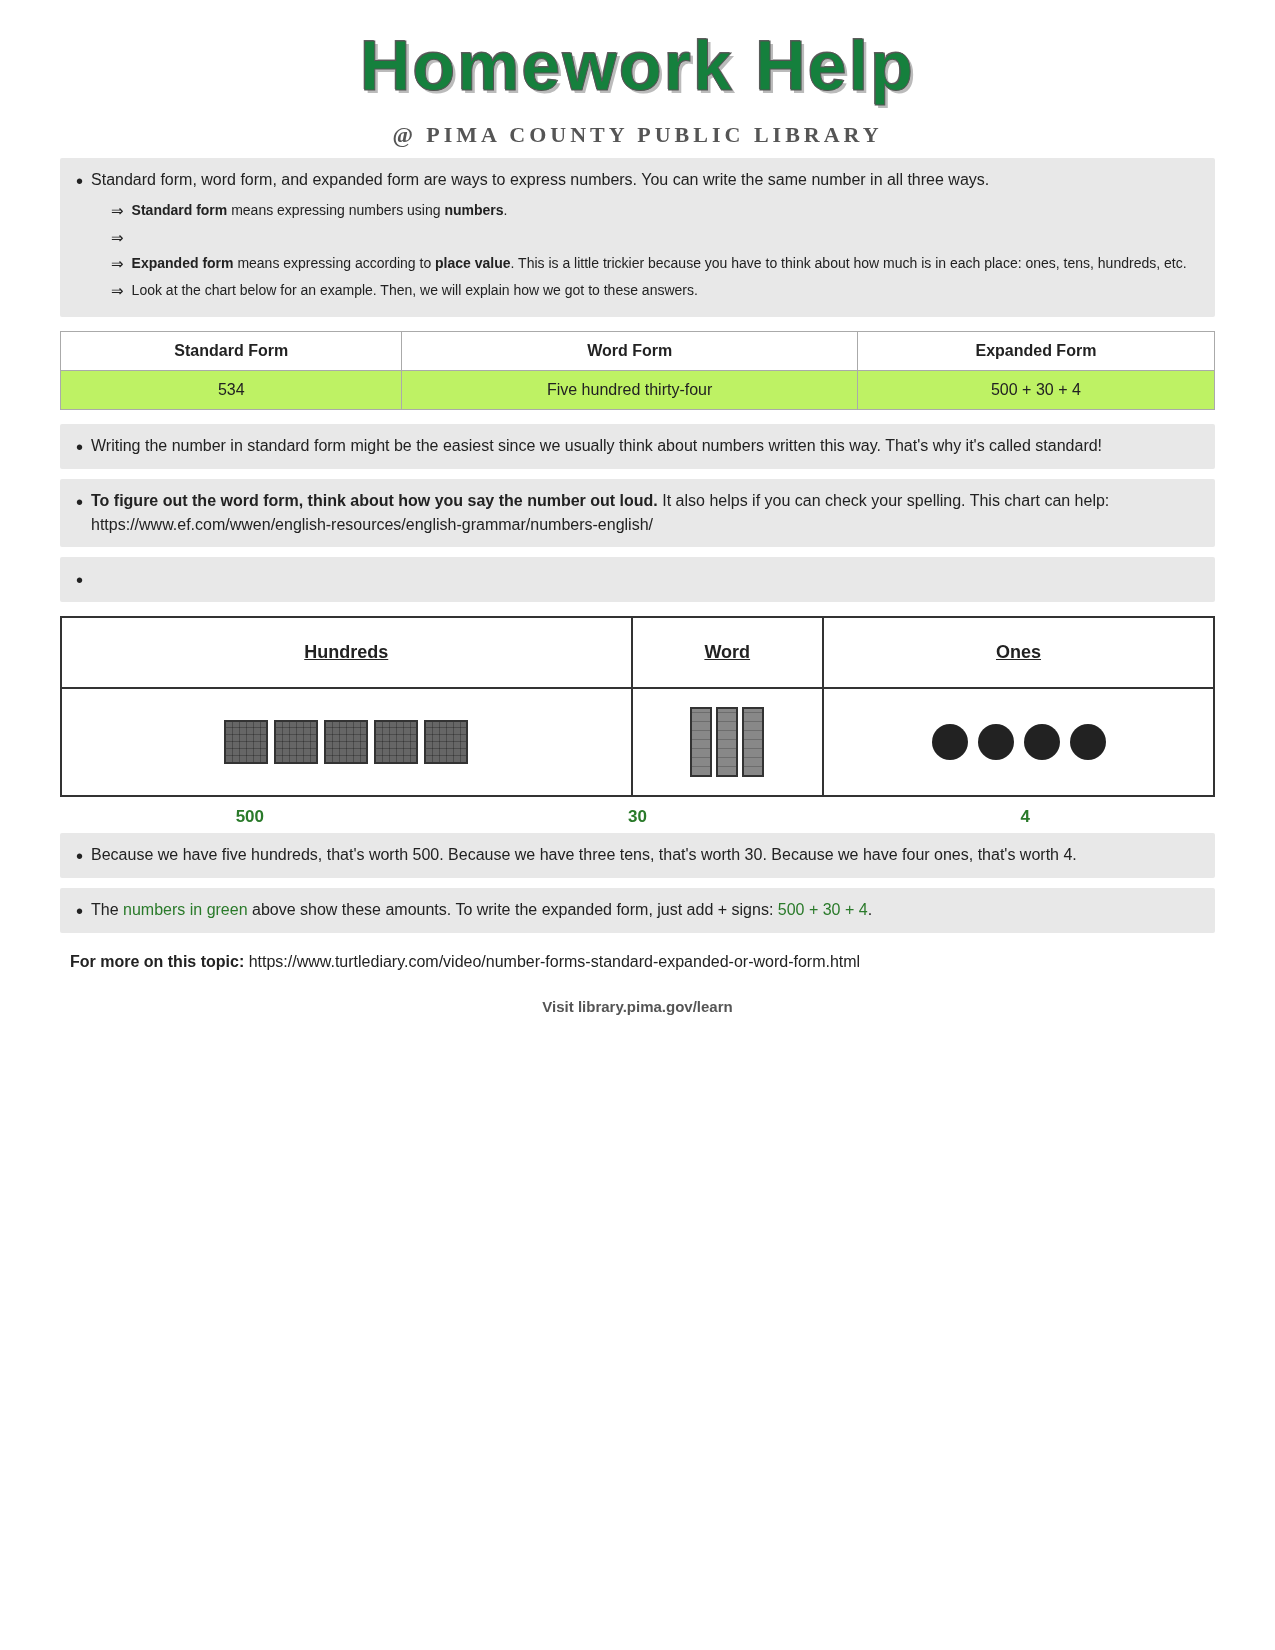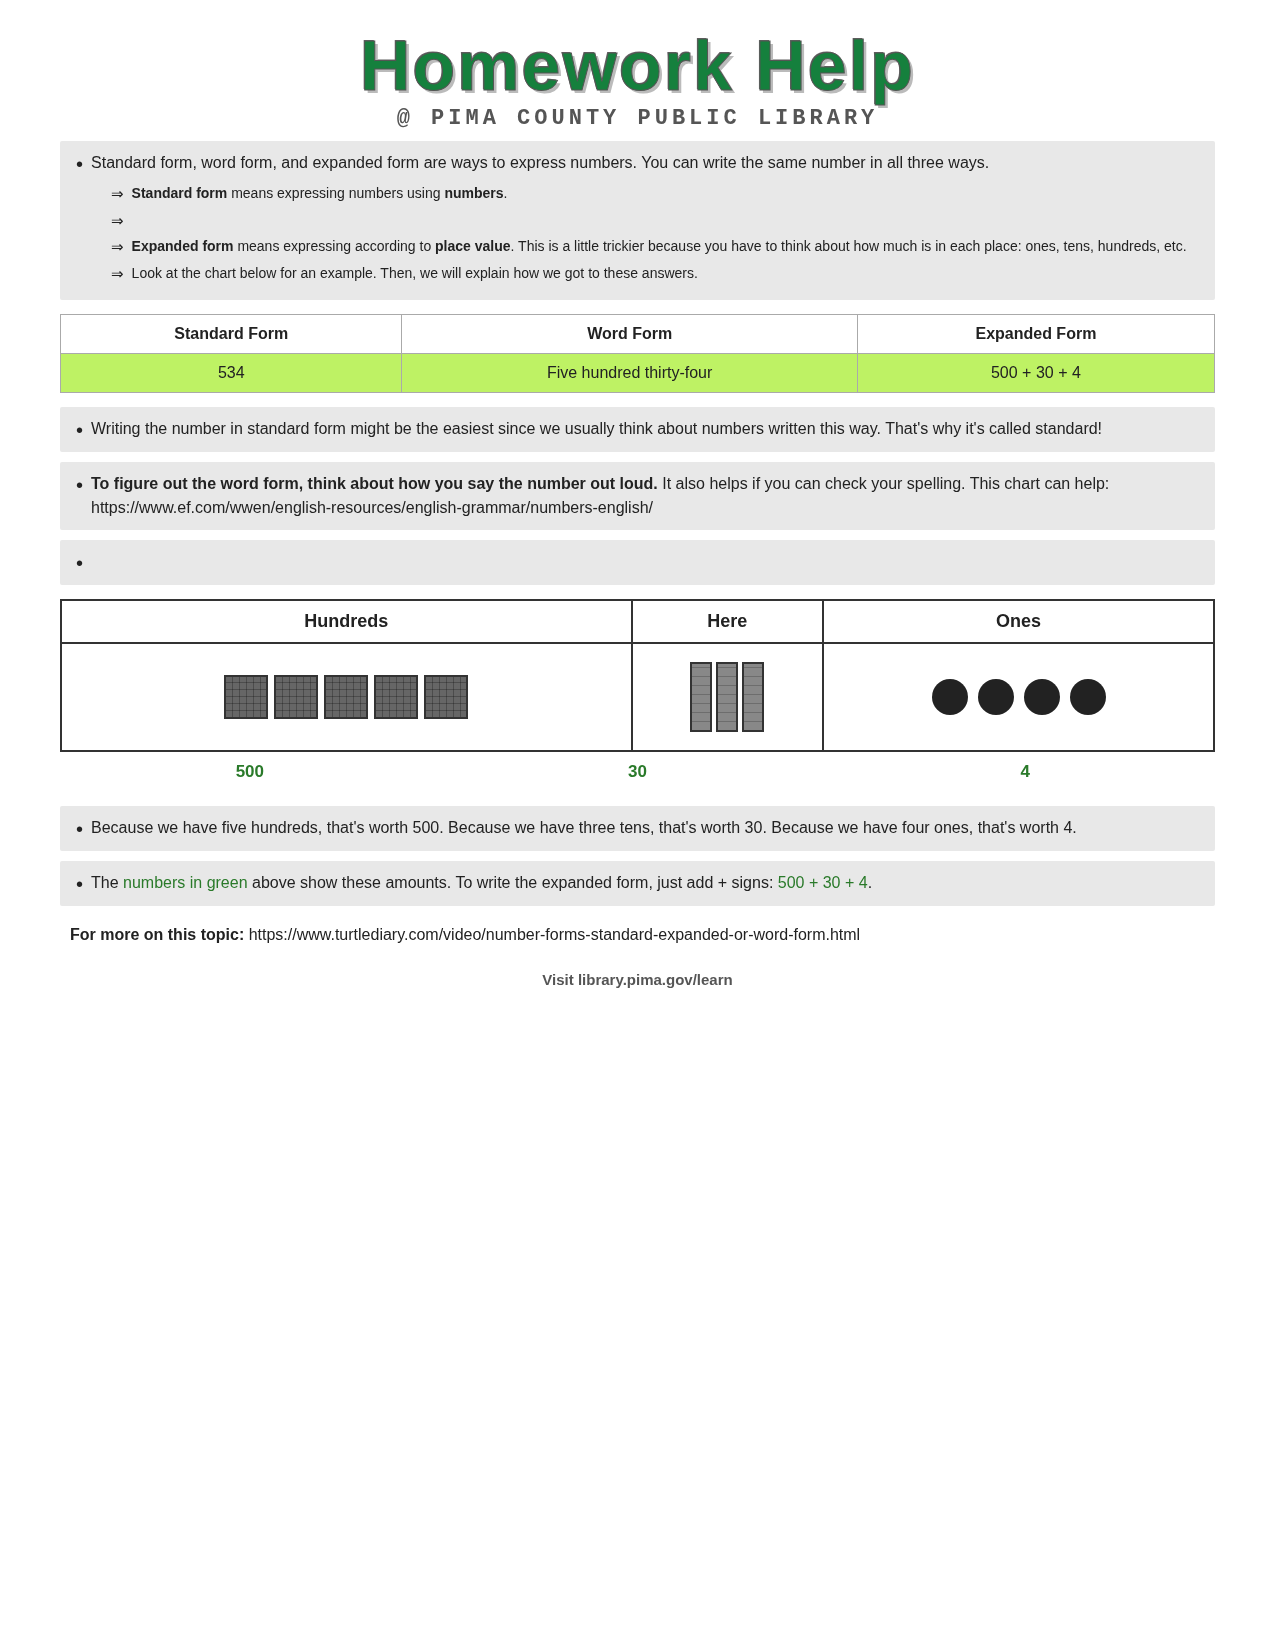--- a/index.html
+++ b/index.html
@@ -25,22 +25,22 @@
       line-height: 1.05;
       font-family: Impact, 'Arial Black', sans-serif;
       text-shadow: 3px 3px 0 #bbb, -1px -1px 0 #666;
       -webkit-text-stroke: 1px #555;
     }
     .pima-subtitle {
       font-size: 22px;
       font-weight: bold;
       letter-spacing: 4px;
       color: #555;
-      margin-top: 2px;
-      font-family: Liberation Mono, monospace;
+      margin-top: 18px;
+      font-family: Liberation Serif, serif;
     }
     .grades-title {
       font-size: 34px;
       margin: 18px 0 12px 0;
       font-family: Georgia, serif;
       color: #222;
     }
     .grades-title .bold-part {
       font-weight: 900;
       font-style: italic;
@@ -114,25 +114,26 @@
 
     
     .place-value-table {
       width: 100%;
       border-collapse: collapse;
       margin: 14px 0 6px 0;
       font-size: 16px;
     }
     .place-value-table th {
       border: 2px solid #333;
-      padding: 10px 20px;
+      padding: 24px 20px;
       text-align: center;
       font-weight: bold;
       font-size: 18px;
       background: #fff;
+      text-decoration: underline;
     }
     .place-value-table td {
       border: 2px solid #333;
       padding: 18px 10px 18px 10px;
       text-align: center;
       vertical-align: middle;
       background: #fff;
       min-height: 100px;
     }
     .hundreds-cell {
@@ -191,21 +192,21 @@
     }
     .one-block {
       width: 36px;
       height: 36px;
       background: #222;
       border-radius: 50%;
     }
     .pv-values-row {
       display: flex;
       width: 100%;
-      margin-bottom: 20px;
+      margin-bottom: 2px;
       gap: 8px;
     }
     .pv-val {
       flex: 1;
       text-align: center;
       font-size: 17px;
       color: #2a7a2a;
       font-weight: bold;
       padding: 4px 0;
     }
@@ -300,21 +301,21 @@
 <div class="bullet-section">
   <div class="bullet-row">
     <span class="bullet-dot">•</span>
   </div>
 </div>
 
 <table class="place-value-table">
   <thead>
     <tr>
       <th>Hundreds</th>
-      <th>Here</th>
+      <th>Word</th>
       <th>Ones</th>
     </tr>
   </thead>
   <tbody>
     <tr>
       <td>
         <div class="hundreds-cell">
           <span class="hundred-block"></span>
           <span class="hundred-block"></span>
           <span class="hundred-block"></span>

